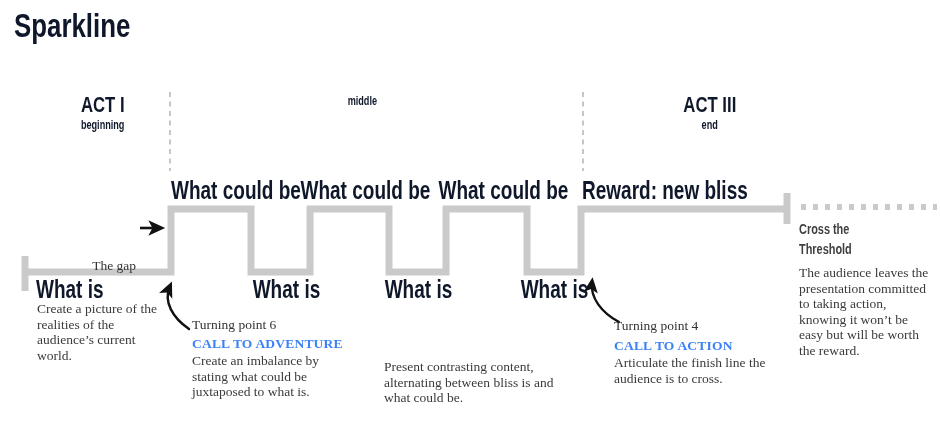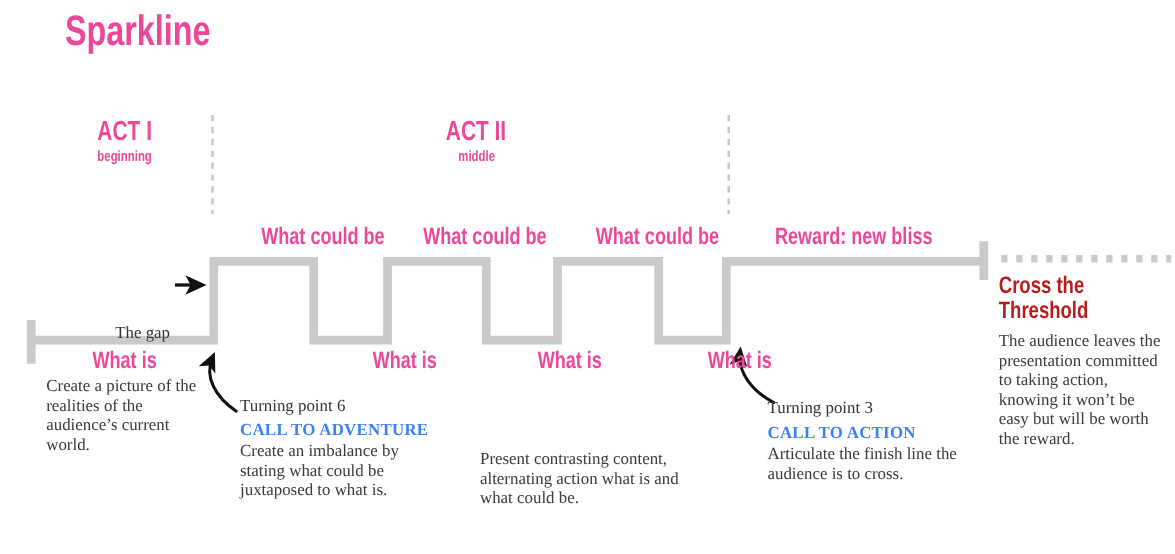--- a/index.html
+++ b/index.html
@@ -3,33 +3,33 @@
 <meta charset="utf-8">
 <style>
   html,body { margin:0; padding:0; background:#ffffff; }
   .canvas {
     position:relative; width:940px; height:443px; background:#ffffff;
     font-family:"Liberation Sans", sans-serif; overflow:hidden;
     color:#161616;
   }
   .abs { position:absolute; }
   
-  .cond { font-weight:bold; color:#ec4899; white-space:nowrap;margin-left:38px; }
+  .cond { font-weight:bold; color:#0f172a; white-space:nowrap; }
   .sx { display:inline-block; transform:scaleX(0.76); transform-origin:0 50%; }
   .sx-c { display:inline-block; transform:scaleX(0.76); transform-origin:50% 50%; }
   .center { text-align:center; }
   .title { font-size:34px; letter-spacing:0; }
   .act-name { font-size:22px; line-height:24px; }
   .act-sub  { font-size:12px; line-height:17px; font-weight:bold; }
-  .wave-label { font-size:19px; line-height:20px; }
+  .wave-label { font-size:25px; line-height:20px; }
   .serif { font-family:"Liberation Serif", serif; color:#3a3a3a; }
   .body-text { font-size:13.5px; line-height:15.5px; }
   .tp-label { font-size:13.5px; color:#333333; }
   .tp-heading { font-size:13.5px; font-weight:bold; color:#3b82f6; letter-spacing:0.2px; }
-  .threshold-heading { font-size:19px; line-height:20px; font-weight:bold; color:#b91c1c;
+  .threshold-heading { font-size:14px; line-height:20px; font-weight:bold; color:#404040;
                        width:92px; }
   .threshold-heading .sx2 { display:inline-block; transform:scaleX(0.78); transform-origin:0 0; }
   svg { display:block; }
 </style>
 </head>
 <body>
 
 <div class="canvas">
 
   <svg class="abs" style="left:0; top:0;" width="940" height="443" viewBox="0 0 940 443">
@@ -54,27 +54,30 @@
 
     <path d="M 189 329 C 173 318, 163 302, 170 286" fill="none" stroke="#111111" stroke-width="2.4" stroke-linecap="round" marker-end="url(#ah)"></path>
 
     <path d="M 619 322 C 602 313, 590 298, 592 282" fill="none" stroke="#111111" stroke-width="2.4" stroke-linecap="round" marker-end="url(#ah)"></path>
   </svg>
 
   <div class="abs cond title" style="left:14px; top:6px;">
     <span class="sx">Sparkline</span>
   </div>
 
-  <div class="abs center" style="left:2px; top:93px; width:158px;">
+  <div class="abs center" style="left:24px; top:93px; width:158px;">
     <div class="cond act-name"><span class="sx-c">ACT I</span></div>
     <div class="cond act-sub"><span class="sx-c">beginning</span></div>
   </div>
   <div class="abs center" style="left:283px; top:93px; width:158px;">
-    <div class="cond act-name"><span class="sx-c">ACT II</span></div>
     <div class="cond act-sub"><span class="sx-c">middle</span></div>
+  </div>
+  <div class="abs center" style="left:631px; top:93px; width:158px;">
+    <div class="cond act-name"><span class="sx-c">ACT III</span></div>
+    <div class="cond act-sub"><span class="sx-c">end</span></div>
   </div>
 
   <div class="abs cond wave-label" style="left:171px; top:180px;">
     <span class="sx">What could be</span>
   </div>
   <div class="abs cond wave-label center" style="left:280px; top:180px; width:140px;">
     <span class="sx-c">What could be</span>
   </div>
   <div class="abs cond wave-label center" style="left:418px; top:180px; width:140px;">
     <span class="sx-c">What could be</span>
@@ -98,23 +101,23 @@
   </div>
 
   <div class="abs serif tp-label" style="left:58px; top:218px; width:78px; text-align:right;margin-top:40px;">The gap</div>
 
   <div class="abs serif body-text" style="left:37px; top:301px; width:122px;">Create a picture of the realities of the audience’s current world.</div>
 
   <div class="abs serif tp-label" style="left:192px; top:317px;">Turning point 6</div>
   <div class="abs serif tp-heading" style="left:192px; top:336px;">CALL TO ADVENTURE</div>
   <div class="abs serif body-text" style="left:192px; top:353px; width:155px;">Create an imbalance by stating what could be juxtaposed to what is.</div>
 
-  <div class="abs serif body-text" style="left:384px; top:359px; width:178px;">Present contrasting content, alternating action what is and what could be.</div>
+  <div class="abs serif body-text" style="left:384px; top:359px; width:178px;">Present contrasting content, alternating between bliss is and what could be.</div>
 
-  <div class="abs serif tp-label" style="left:614px; top:318px;">Turning point 3</div>
+  <div class="abs serif tp-label" style="left:614px; top:318px;">Turning point 4</div>
   <div class="abs serif tp-heading" style="left:614px; top:338px;">CALL TO ACTION</div>
   <div class="abs serif body-text" style="left:614px; top:355px; width:165px;">Articulate the finish line the audience is to cross.</div>
 
   <div class="abs threshold-heading" style="left:799px; top:219px;">
     <span class="sx2">Cross the Threshold</span>
   </div>
   <div class="abs serif body-text" style="left:799px; top:265px; width:130px;">The audience leaves the presentation committed to taking action, knowing it won’t be easy but will be worth the reward.</div>
 
 </div>
 

